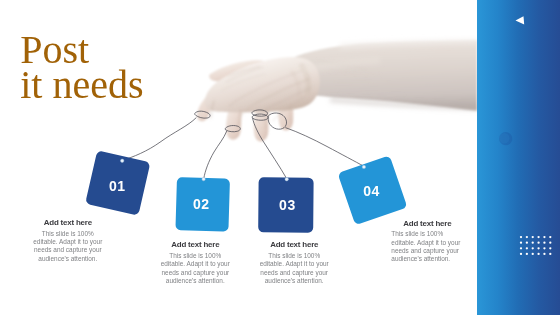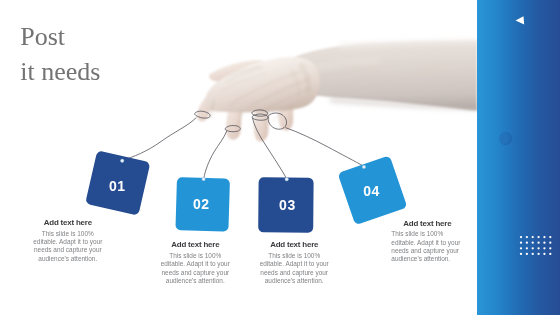--- a/index.html
+++ b/index.html
@@ -1,21 +1,21 @@
 <!DOCTYPE html>
 <html><head>
 <meta charset="utf-8">
 <style>
   html,body{margin:0;padding:0;}
   body{width:560px;height:315px;overflow:hidden;background:#ffffff;
        font-family:"Liberation Sans",sans-serif;-webkit-font-smoothing:antialiased;}
   .slide{position:relative;width:560px;height:315px;background:#fff;overflow:hidden;}
 
-  .title{position:absolute;left:20.2px;top:20px;font-family:"Liberation Serif",serif;
-         font-size:26px;line-height:34.8px;color:#737373;}
+  .title{position:absolute;left:20.2px;top:33px;font-family:"Liberation Serif",serif;
+         font-size:40px;line-height:34.8px;color:#a16207;}
   .title span{display:block;}
 
   .panel{position:absolute;left:477px;top:0;width:83px;height:315px;
          background:linear-gradient(90deg,#2a96d7 0%,#2484ca 25%,#216cb4 50%,#2459a2 75%,#264c94 100%);}
 
   #artwork{position:absolute;left:0;top:0;width:560px;height:315px;}
 
   .note-text{position:absolute;color:#808285;font-size:6.45px;line-height:8.2px;}
   .note-text .hd{font-weight:bold;color:#3b3b3f;font-size:7.95px;line-height:8px;
                  letter-spacing:-0.2px;margin-bottom:2.8px;text-align:center;}

